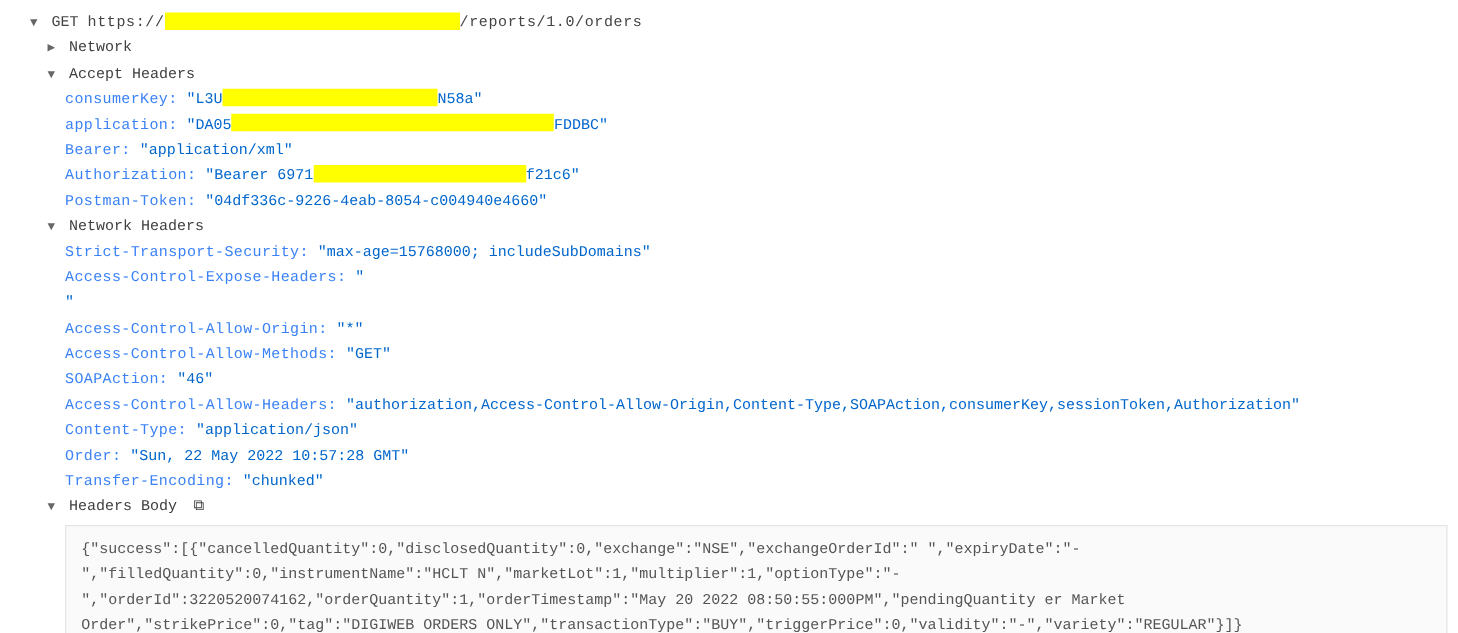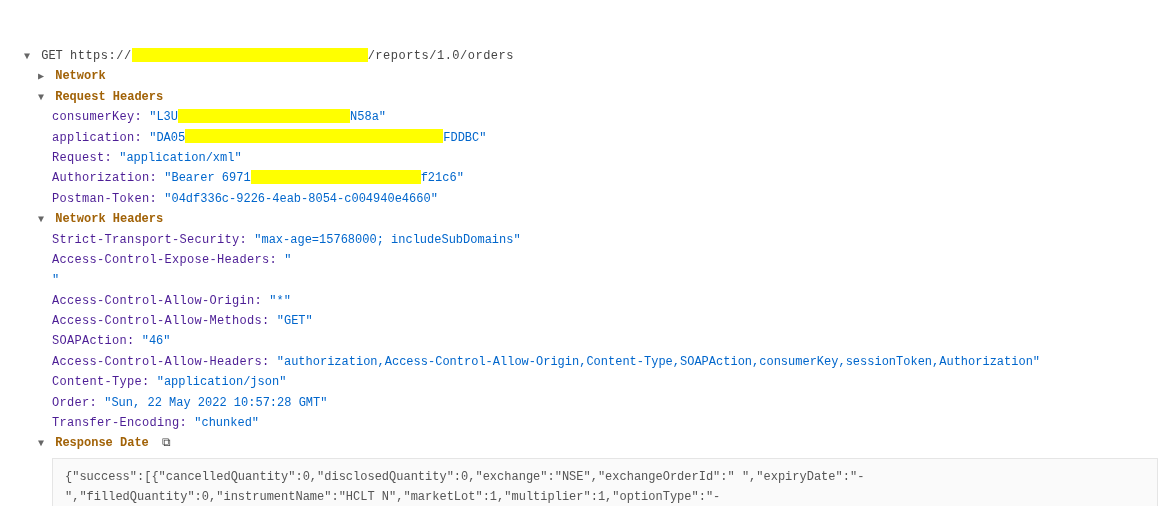--- a/index.html
+++ b/index.html
@@ -15,27 +15,27 @@
     }
     .row { white-space: nowrap; position: relative; }
     .toggle {
       display: inline-block;
       width: 10px;
       color: #666;
       font-size: 10px;
       vertical-align: baseline;
       user-select: none;
     }
-    .lvl0 { padding-left: 16px; margin-top: 38px; }
+    .lvl0 { padding-left: 16px; }
     .lvl1 { padding-left: 30px; }
     .lvl2 { padding-left: 44px; }
     .method { color: #444; }
     .url { color: #444; letter-spacing: 0.5px; }
-    .section { color: #a16207; font-weight: bold; }
-    .key { color: #4c1d95; letter-spacing: 0.3px; }
+    .section { color: #404040; }
+    .key { color: #3b82f6; letter-spacing: 0.3px; }
     .val { color: #0066cc; }
     .redact {
       display: inline-block;
       background: #ffff00;
       height: 14px;
       vertical-align: middle;
       position: relative;
       top: -1px;
     }
     .open-icon {
@@ -67,35 +67,35 @@
   <span class="url">https://</span><span class="redact" style="width: 236px;"></span><span class="url">/reports/1.0/orders</span>
 </div>
 
 <div class="row lvl1">
   <span class="toggle">▶</span>
   <span class="section">Network</span>
 </div>
 
 <div class="row lvl1">
   <span class="toggle">▼</span>
-  <span class="section">Request Headers</span>
+  <span class="section">Accept Headers</span>
 </div>
 
 <div class="row lvl2">
   <span class="key">consumerKey:</span>
   <span class="val">"L3U</span><span class="redact" style="width: 172px;"></span><span class="val">N58a"</span>
 </div>
 
 <div class="row lvl2">
   <span class="key">application:</span>
   <span class="val">"DA05</span><span class="redact" style="width: 258px;"></span><span class="val">FDDBC"</span>
 </div>
 
 <div class="row lvl2">
-  <span class="key">Request:</span>
+  <span class="key">Bearer:</span>
   <span class="val">"application/xml"</span>
 </div>
 
 <div class="row lvl2">
   <span class="key">Authorization:</span>
   <span class="val">"Bearer 6971</span><span class="redact" style="width: 170px;"></span><span class="val">f21c6"</span>
 </div>
 
 <div class="row lvl2">
   <span class="key">Postman-Token:</span>
@@ -150,17 +150,17 @@
   <span class="val">"Sun, 22 May 2022 10:57:28 GMT"</span>
 </div>
 
 <div class="row lvl2">
   <span class="key">Transfer-Encoding:</span>
   <span class="val">"chunked"</span>
 </div>
 
 <div class="row lvl1">
   <span class="toggle">▼</span>
-  <span class="section">Response Date</span>
+  <span class="section">Headers Body</span>
   <span class="open-icon">⧉</span>
 </div>
 
 <div class="body-box">{"success":[{"cancelledQuantity":0,"disclosedQuantity":0,"exchange":"NSE","exchangeOrderId":" ","expiryDate":"-","filledQuantity":0,"instrumentName":"HCLT N","marketLot":1,"multiplier":1,"optionType":"- ","orderId":3220520074162,"orderQuantity":1,"orderTimestamp":"May 20 2022 08:50:55:000PM","pendingQuantity er Market Order","strikePrice":0,"tag":"DIGIWEB ORDERS ONLY","transactionType":"BUY","triggerPrice":0,"validity":"-","variety":"REGULAR"}]}</div>
 
 </body></html>

